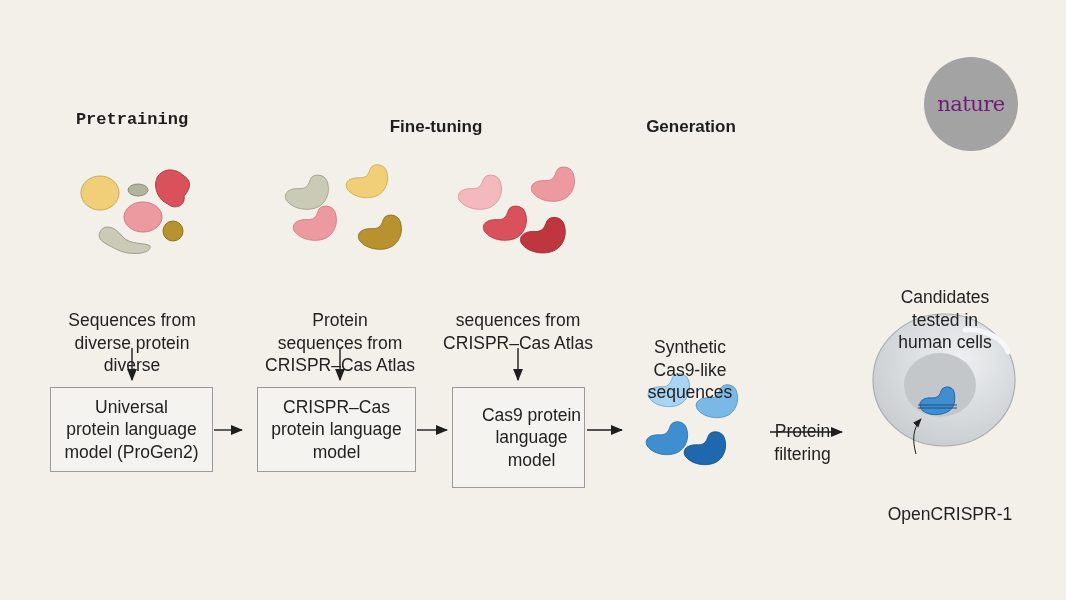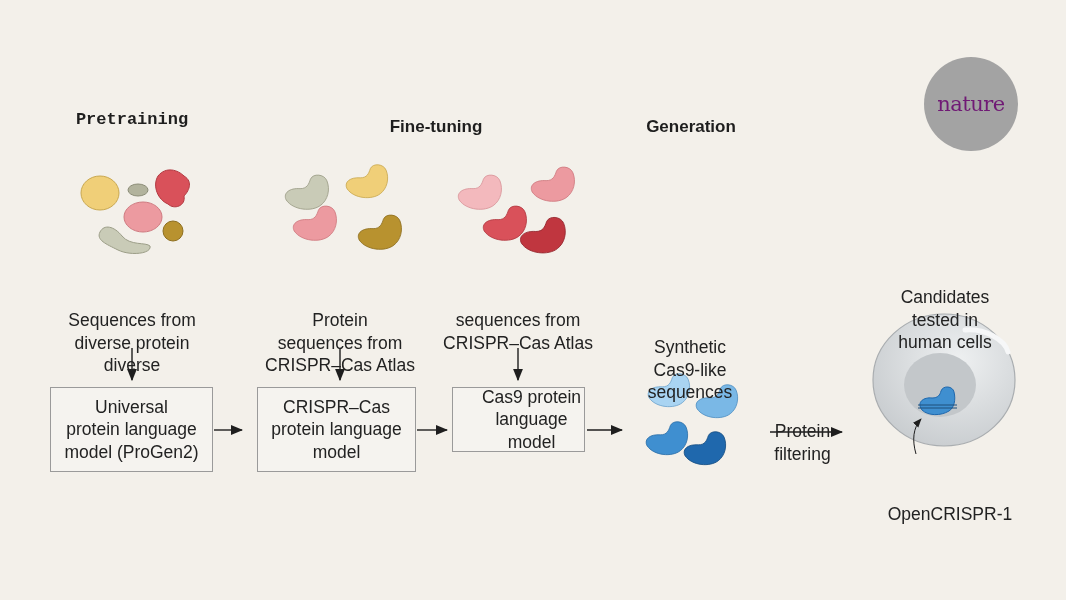--- a/index.html
+++ b/index.html
@@ -123,21 +123,21 @@
     <div>model (ProGen2)</div>
   </div>
 </div>
 <div class="box" style="left:257px; top:387px; width:159px; height:85px;">
   <div>
     <div>CRISPR–Cas</div>
     <div>protein language</div>
     <div>model</div>
   </div>
 </div>
-<div class="box" style="left:452px; top:387px; width:133px; height:65px;padding-left:26px;">
+<div class="box" style="left:452px; top:387px; width:133px; height:101px;padding-left:26px;">
   <div>
     <div>Cas9 protein</div>
     <div>language</div>
     <div>model</div>
   </div>
 </div>
 
 <div class="abs caption" style="left:760px; top:372px; width:85px;">
   <div>Protein</div>
   <div>filtering</div>

